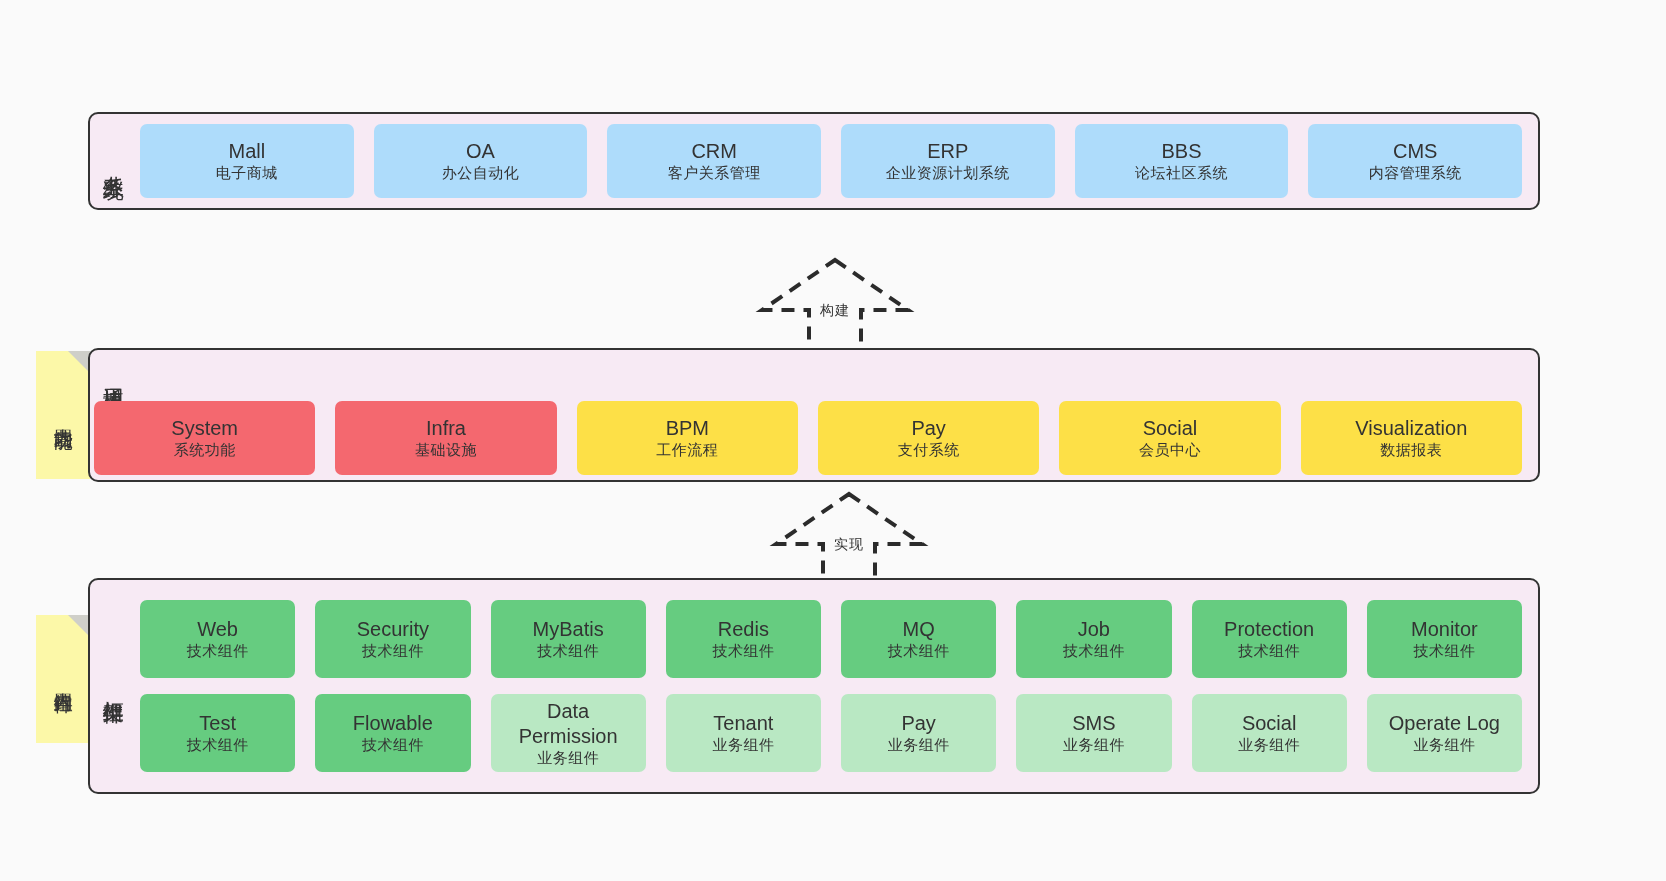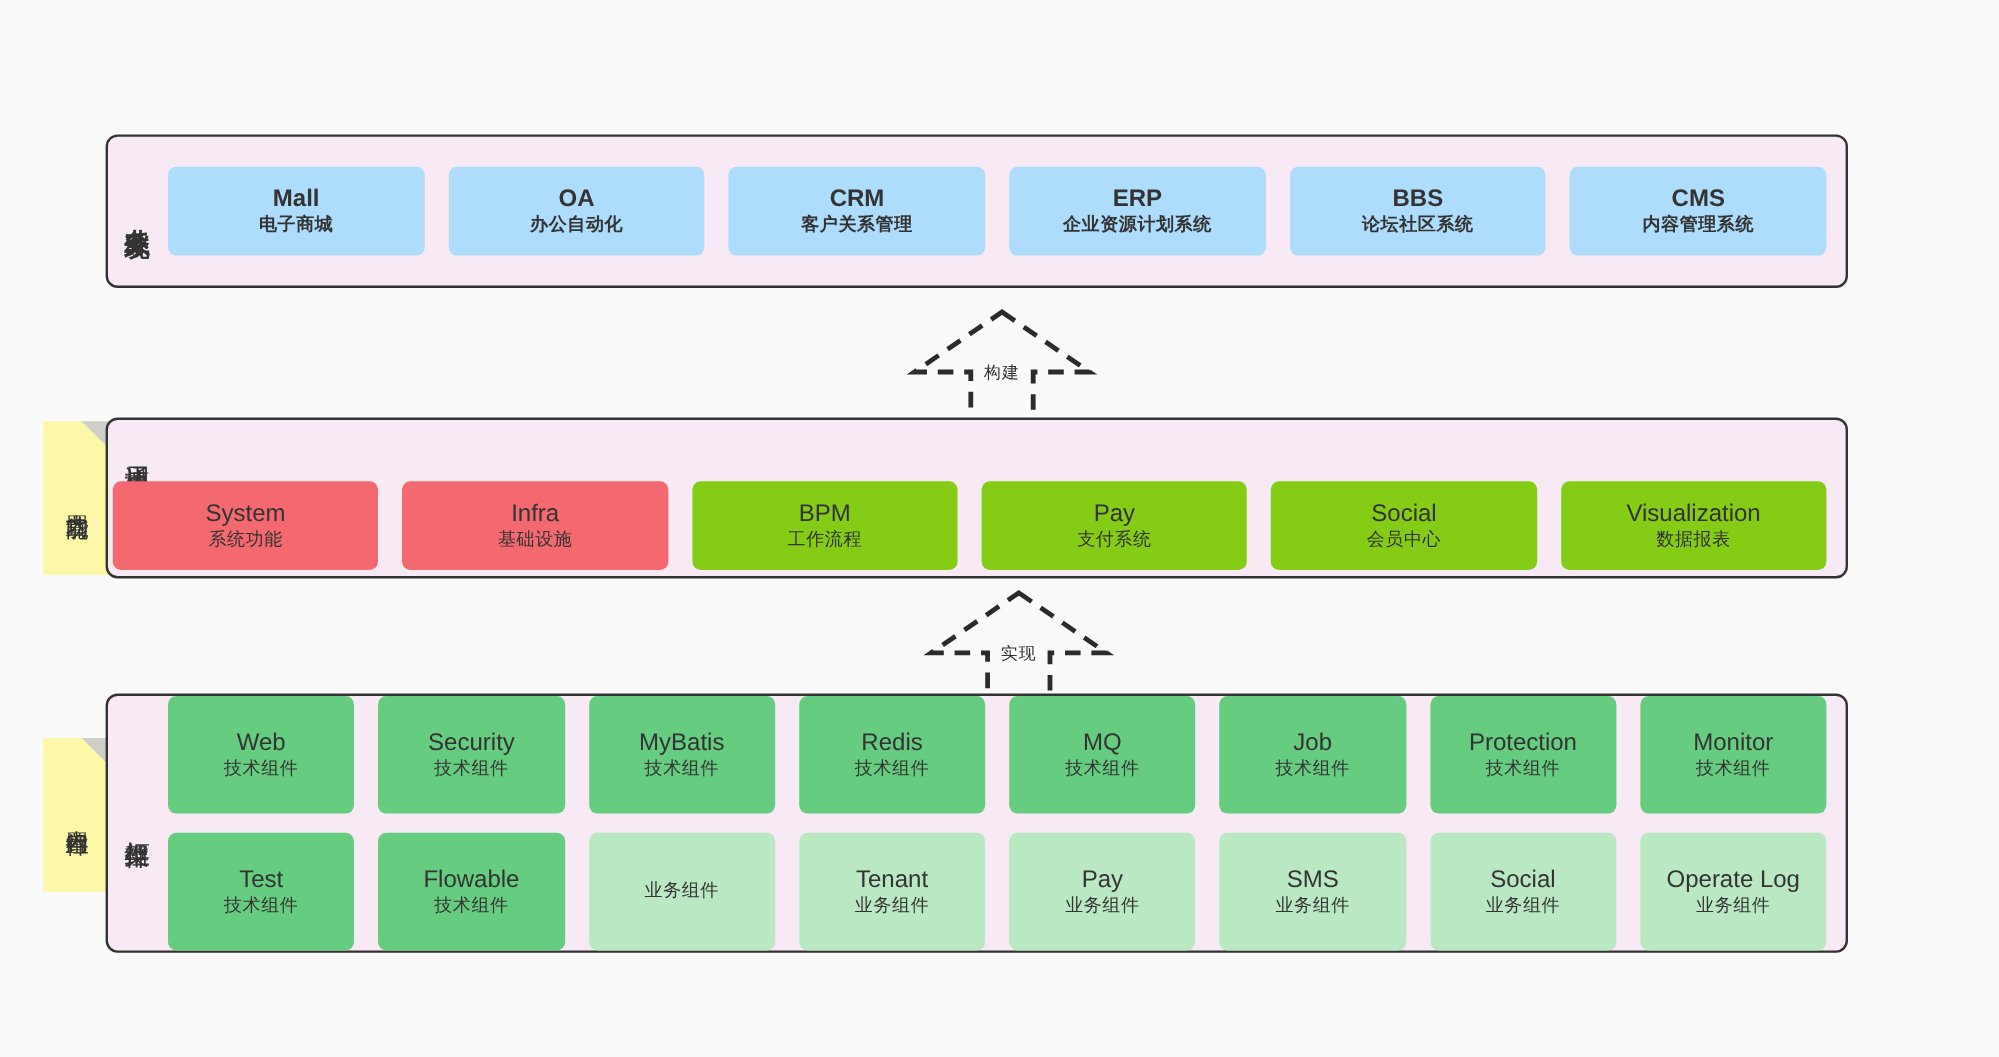--- a/index.html
+++ b/index.html
@@ -77,32 +77,32 @@
     white-space: normal;
   }
   .cell .cn {
     font-size: 15px;
     letter-spacing: 0.5px;
   }
 
   
   .c-blue        { background: #aedcfb; }
   .c-red         { background: #f4686f; }
-  .c-pink        { background: #84cc16; }
+  .c-pink        { background: #fde047; }
   .c-green       { background: #66cc80; }
   .c-lightgreen  { background: #b9e8c3; }
 
   
-  #layer-business  { left: 88px;  top: 112px; width: 1452px; height: 128px; font-weight: bold; }
+  #layer-business  { left: 88px;  top: 112px; width: 1452px; height: 98px; }
   #layer-modules   { left: 88px;  top: 348px; width: 1452px; height: 134px; flex-direction: column; }
   #layer-framework { left: 88px;  top: 578px; width: 1452px; height: 216px; }
 
   #layer-business .cell,
   #layer-modules .cell { height: 74px; }
-  #layer-framework .cell { height: 98px; }
+  #layer-framework .cell { height: 78px; }
 
   
   .sticky {
     position: absolute;
     width: 54px;
     background: #fcf8a8;
     box-sizing: border-box;
     display: flex;
     align-items: center;
     justify-content: center;
@@ -278,20 +278,21 @@
     <div class="row">
       <div class="cell c-green">
         <span class="en">Test</span>
         <span class="cn">技术组件</span>
       </div>
       <div class="cell c-green">
         <span class="en">Flowable</span>
         <span class="cn">技术组件</span>
       </div>
       <div class="cell c-lightgreen">
+        <span class="en">Data Permission</span>
         <span class="cn">业务组件</span>
       </div>
       <div class="cell c-lightgreen">
         <span class="en">Tenant</span>
         <span class="cn">业务组件</span>
       </div>
       <div class="cell c-lightgreen">
         <span class="en">Pay</span>
         <span class="cn">业务组件</span>
       </div>

